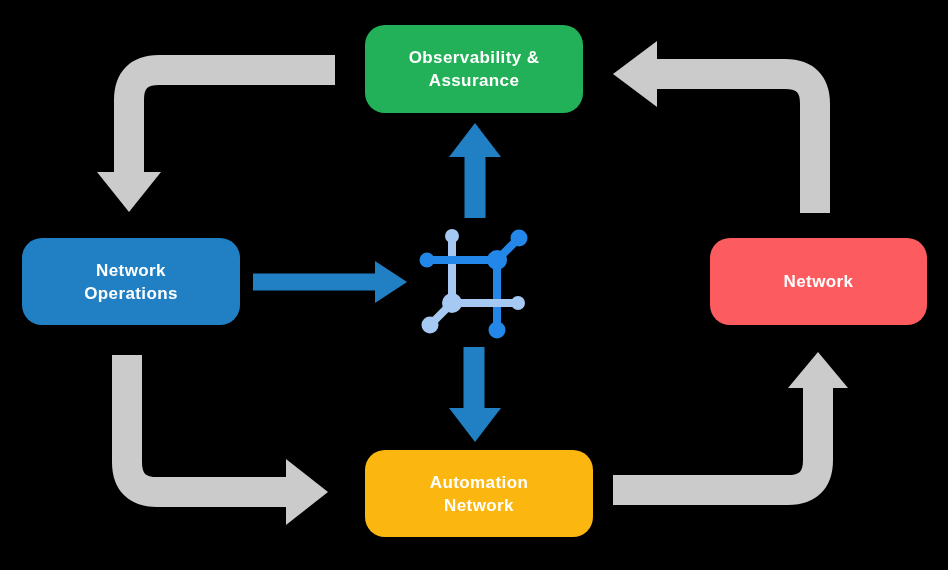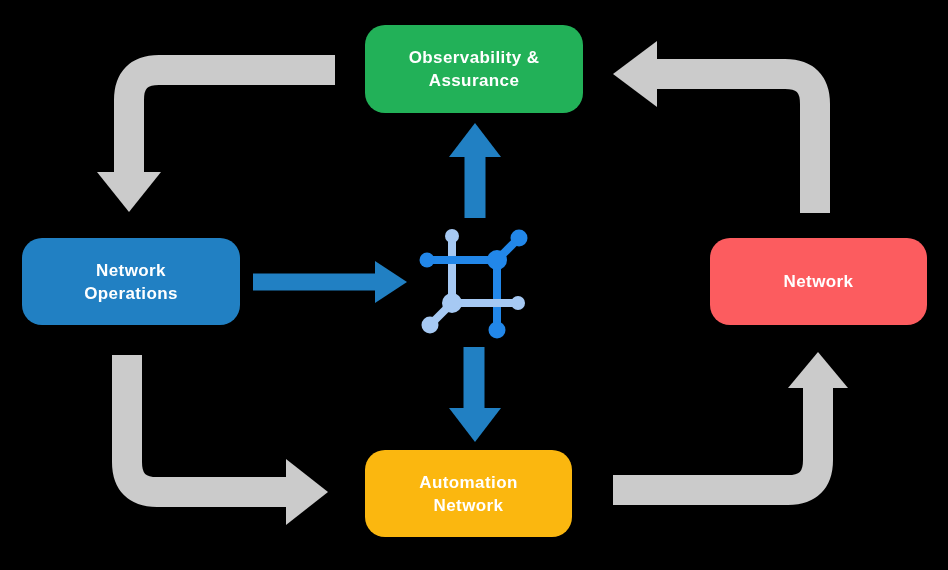--- a/index.html
+++ b/index.html
@@ -48,21 +48,21 @@
     color: var(--text);
     font-size: 17px;
     font-weight: 700;
     letter-spacing: 0.4px;
     line-height: 23px;
     text-align: center;
   }
   .node-observability  { left: 365px; top: 25px;  width: 218px; height: 88px; background: var(--green); }
   .node-operations     { left: 22px;  top: 238px; width: 218px; height: 87px; background: var(--blue); }
   .node-infrastructure { left: 710px; top: 238px; width: 217px; height: 87px; background: var(--red); }
-  .node-automation     { left: 365px; top: 450px; width: 207px; height: 87px; background: var(--yellow); }
+  .node-automation     { left: 365px; top: 450px; width: 228px; height: 87px; background: var(--yellow); }
 </style>
 </head>
 <body>
 
 <div class="canvas">
 
   <svg class="layer" width="948" height="570" viewBox="0 0 948 570">
 
     <g>
       <path class="shaft-gray" d="M 335 70 H 159 Q 129 70 129 100 V 174"></path>

